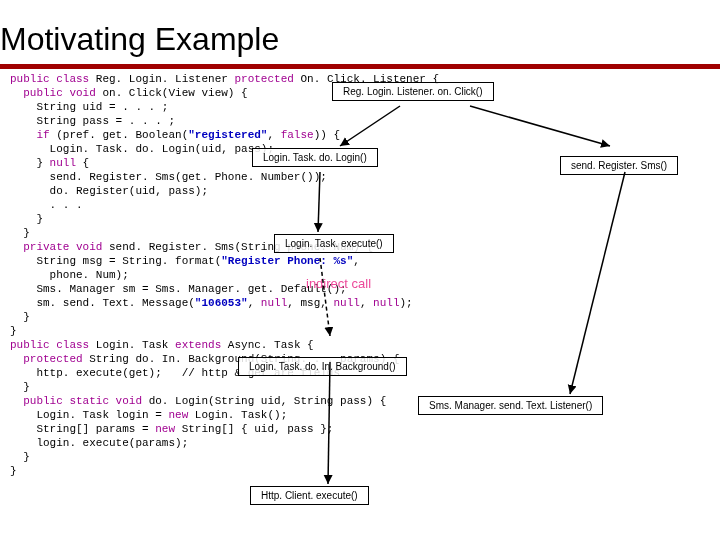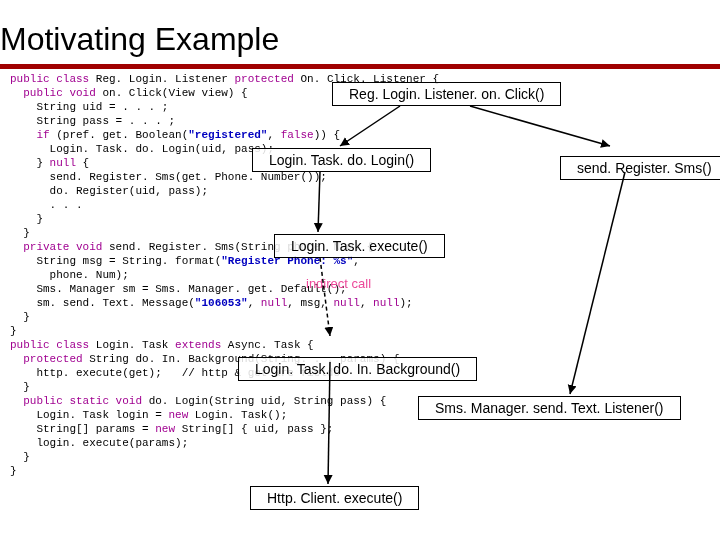--- a/index.html
+++ b/index.html
@@ -35,22 +35,22 @@
     color: #000;
   }
   .kw { color: #a00090; font-weight: normal; }
   .str { color: #0000c0; font-weight: bold; }
   .box {
     position: absolute;
     border: 1.5px solid #000;
     border-radius: 0;
     background: rgba(255,255,255,0.85);
     font-family: Arial, sans-serif;
-    font-size: 14px;
-    padding: 3px 16px;
+    font-size: 10px;
+    padding: 3px 10px;
     white-space: nowrap;
   }
   .anno {
     position: absolute;
     font-family: Liberation Sans, sans-serif;
     font-size: 13px;
     color: #ec4899;
   }
   svg.arrows {
     position: absolute;

